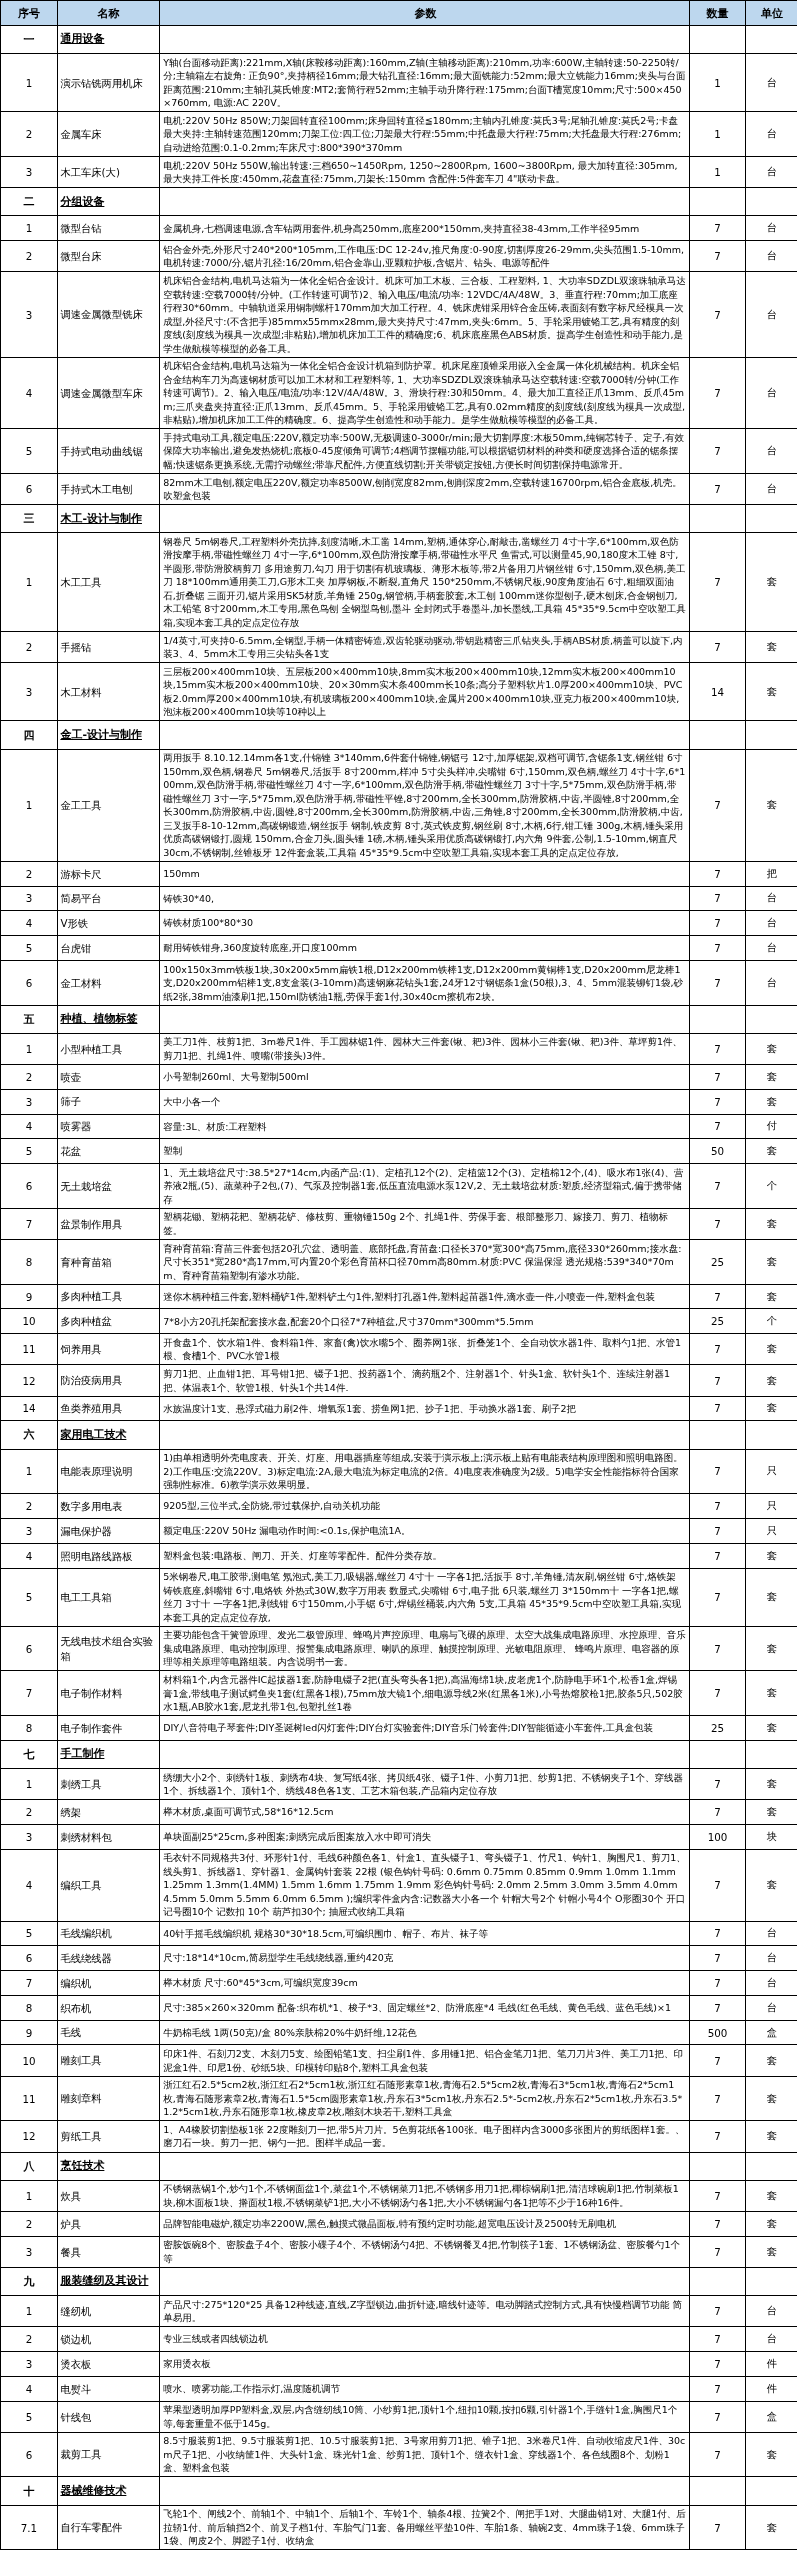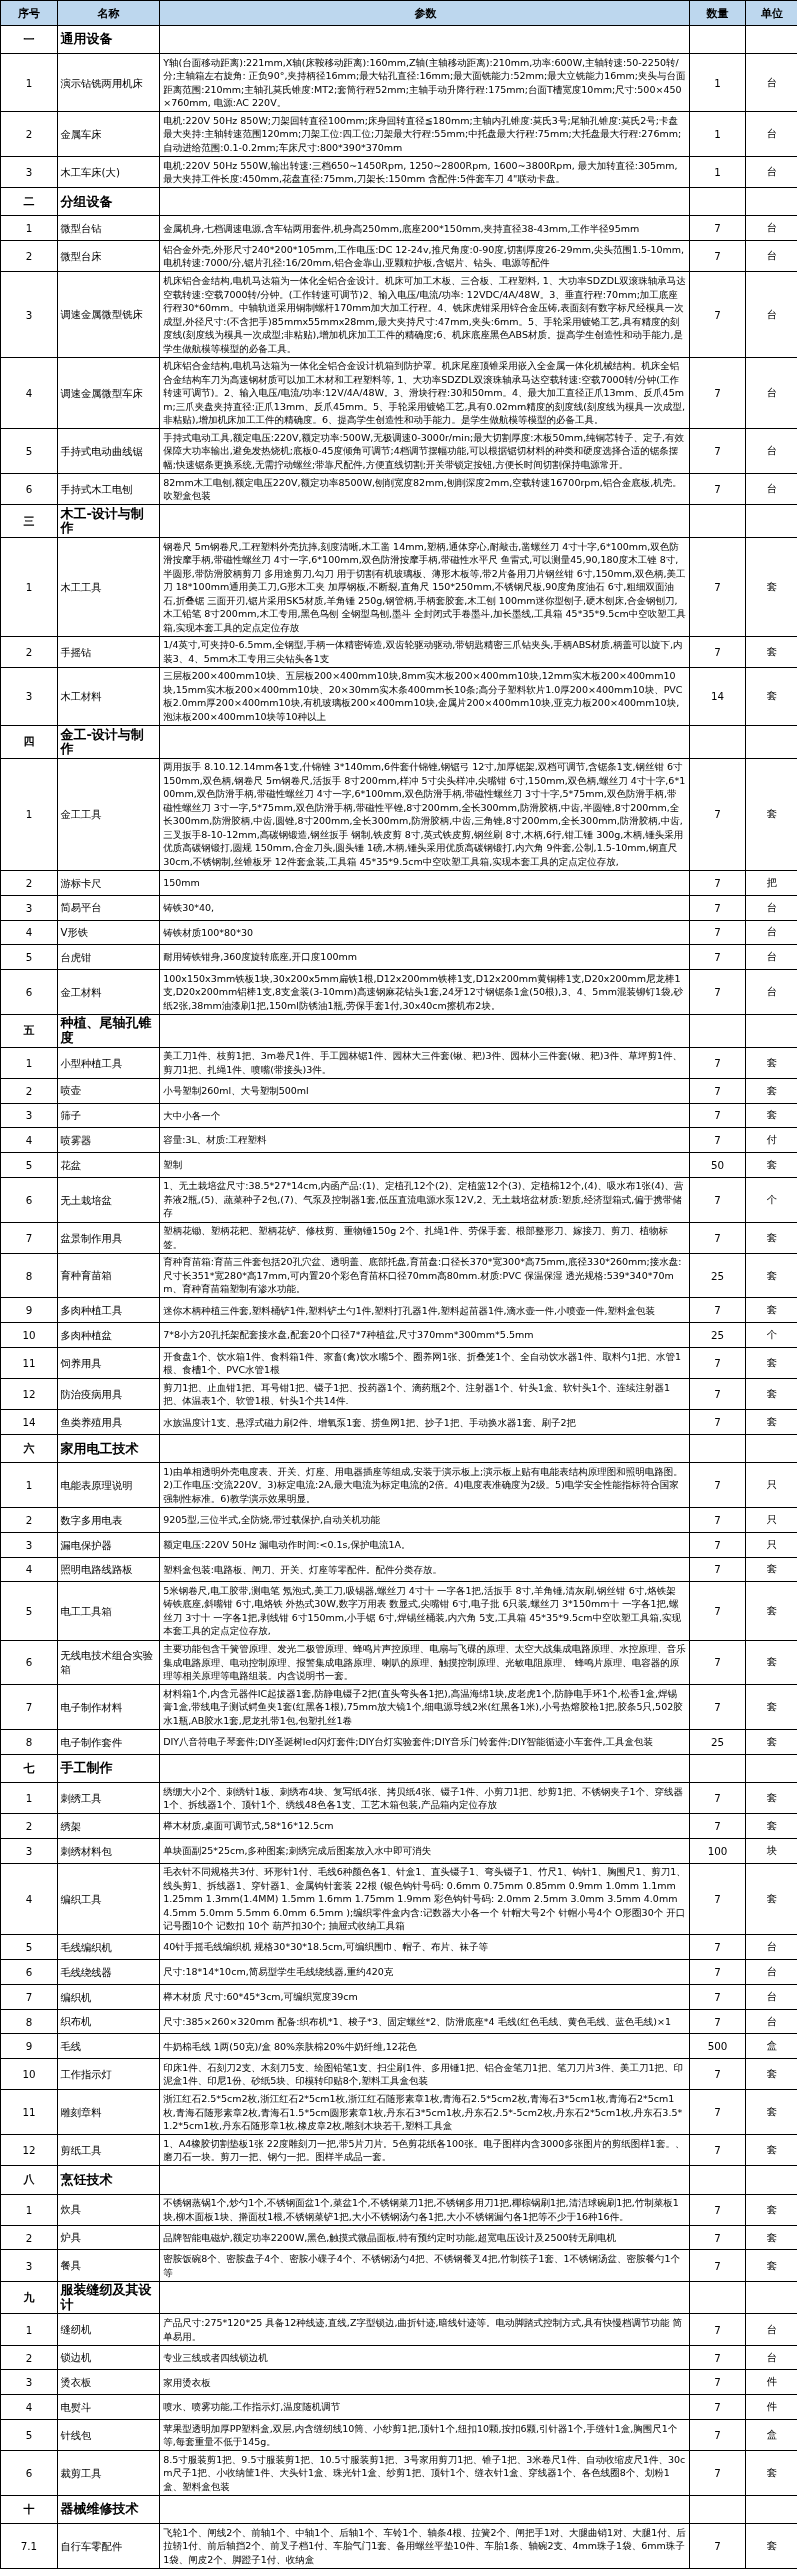--- a/index.html
+++ b/index.html
@@ -7,21 +7,21 @@
   table{border-collapse:collapse;table-layout:fixed;width:798px;border:1.6px solid #000;}
   th,td{border:0.8px solid #000;vertical-align:middle;word-break:break-all;overflow:hidden;}
   thead th{background:#bdd7ee;font-size:11px;font-weight:bold;text-align:center;height:22px;border-bottom:1.6px solid #000;}
   thead th.col-params{text-align:center;padding-left:3.2px;}
   td.col-no{text-align:center;font-size:10.3px;}
   td.col-name{text-align:left;font-size:10.3px;padding:1.6px 2.4px;line-height:14.3px;}
   td.col-params{text-align:left;font-size:9.5px;line-height:13.5px;padding:1.6px 3.2px;}
   td.col-qty,td.col-unit{text-align:center;font-size:10.3px;}
   tr.section td{font-weight:bold;border-top:1.6px solid #000;border-bottom:1.6px solid #000;height:24px;}
   tr.section td.col-no{font-size:11px;}
-  tr.section td.col-name{font-size:13px;}
+  tr.section td.col-name{font-size:11px;text-decoration:underline;}
   tr.item td{height:20.6px;}
 </style>
 </head>
 <body>
 
 <table>
   <colgroup>
     <col style="width:57px">
     <col style="width:102px">
     <col style="width:530px">
@@ -187,21 +187,21 @@
       </tr>
       <tr class="item">
         <td class="col-no">6</td>
         <td class="col-name">金工材料</td>
         <td class="col-params">100x150x3mm铁板1块,30x200x5mm扁铁1根,D12x200mm铁棒1支,D12x200mm黄铜棒1支,D20x200mm尼龙棒1支,D20x200mm铝棒1支,8支盒装(3-10mm)高速钢麻花钻头1套,24牙12寸钢锯条1盒(50根),3、4、5mm混装铆钉1袋,砂纸2张,38mm油漆刷1把,150ml防锈油1瓶,劳保手套1付,30x40cm擦机布2块。</td>
         <td class="col-qty">7</td>
         <td class="col-unit">台</td>
       </tr>
       <tr class="section">
         <td class="col-no">五</td>
-        <td class="col-name">种植、尾轴孔锥度</td>
+        <td class="col-name">种植、植物标签</td>
         <td class="col-params"></td>
         <td class="col-qty"></td>
         <td class="col-unit"></td>
       </tr>
       <tr class="item">
         <td class="col-no">1</td>
         <td class="col-name">小型种植工具</td>
         <td class="col-params">美工刀1件、枝剪1把、3m卷尺1件、手工园林锯1件、园林大三件套(锹、耙)3件、园林小三件套(锹、耙)3件、草坪剪1件、剪刀1把、扎绳1件、喷嘴(带接头)3件。</td>
         <td class="col-qty">7</td>
         <td class="col-unit">套</td>
@@ -418,21 +418,21 @@
       </tr>
       <tr class="item">
         <td class="col-no">9</td>
         <td class="col-name">毛线</td>
         <td class="col-params">牛奶棉毛线 1两(50克)/盒  80%亲肤棉20%牛奶纤维,12花色</td>
         <td class="col-qty">500</td>
         <td class="col-unit">盒</td>
       </tr>
       <tr class="item">
         <td class="col-no">10</td>
-        <td class="col-name">工作指示灯</td>
+        <td class="col-name">雕刻工具</td>
         <td class="col-params">印床1件、石刻刀2支、木刻刀5支、绘图铅笔1支、扫尘刷1件、多用锤1把、铝合金笔刀1把、笔刀刀片3件、美工刀1把、印泥盒1件、印尼1份、砂纸5块、印模转印贴8个,塑料工具盒包装</td>
         <td class="col-qty">7</td>
         <td class="col-unit">套</td>
       </tr>
       <tr class="item">
         <td class="col-no">11</td>
         <td class="col-name">雕刻章料</td>
         <td class="col-params">浙江红石2.5*5cm2枚,浙江红石2*5cm1枚,浙江红石随形素章1枚,青海石2.5*5cm2枚,青海石3*5cm1枚,青海石2*5cm1枚,青海石随形素章2枚,青海石1.5*5cm圆形素章1枚,丹东石3*5cm1枚,丹东石2.5*-5cm2枚,丹东石2*5cm1枚,丹东石3.5*1.2*5cm1枚,丹东石随形章1枚,橡皮章2枚,雕刻木块若干,塑料工具盒</td>
         <td class="col-qty">7</td>
         <td class="col-unit">套</td>

